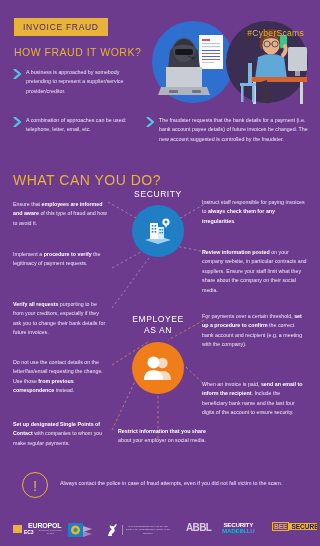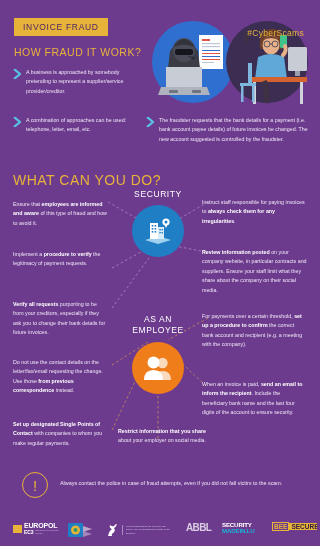--- a/index.html
+++ b/index.html
@@ -71,21 +71,21 @@
     position:absolute; left:60px; top:12px; width:250px;
     font-size:5.4px; color:#efe6f5;
   }
   .hashtag {
     position:absolute; right:13px; top:28px;
     color:#e8b339; font-size:8.5px; letter-spacing:.3px;
   }
 
   
   .footer { position:absolute; left:0; top:508px; width:317px; height:38px; }
-  .logo { position:absolute; top:14px; }
+  .logo { position:absolute; top:14px;text-align:center; }
   .lg-europol { left:13px; display:flex; align-items:center; gap:2px; }
   .lg-box { width:9px; height:8px; background:#e8b339; }
   .lg-europol-txt { font-size:7px; font-weight:700; letter-spacing:-.2px; color:#fff; line-height:1; }
   .lg-ec3 { font-size:5px; font-weight:700; color:#fff; letter-spacing:-.1px; }
   .lg-sub { font-size:2.4px; color:#cbb6d9; line-height:1.35; max-width:30px; }
 
   .lg-cssf { left:68px; }
   .lg-gov { left:105px; display:flex; align-items:center; gap:3px; }
   .lg-govtxt { font-size:2.3px; color:#d7c8e2; line-height:1.5; max-width:44px; }
 
@@ -234,22 +234,22 @@
 
   <div class="tip" style="left:13px; top:200px; width:95px;">Ensure that <b>employees are informed and aware</b> of this type of fraud and how to avoid it.</div>
   <div class="tip" style="left:13px; top:250px; width:95px;">Implement a <b>procedure to verify</b> the legitimacy of payment requests.</div>
   <div class="tip" style="left:13px; top:300px; width:95px;"><b>Verify all requests</b> purporting to be from your creditors, especially if they ask you to change their bank details for future invoices.</div>
 
   <div class="tip right" style="left:202px; top:198px; width:105px;">Instruct staff responsible for paying invoices to <b>always check them for any irregularities</b>.</div>
   <div class="tip right" style="left:202px; top:248px; width:105px;"><b>Review information posted</b> on your company website, in particular contracts and suppliers. Ensure your staff limit what they share about the company on their social media.</div>
 
   <div class="hub" style="left:122px; top:314px; width:72px;">
     <div class="hub-label">
+      <div>EMPLOYEE</div>
       <div>AS AN</div>
-      <div>EMPLOYEE</div>
     </div>
     <div class="hub-circle emp">
       <svg width="30" height="26" viewBox="0 0 30 26">
         <circle cx="19.5" cy="8" r="5.2" fill="#fbd9bd"></circle>
         <path d="M11 25 q0 -9 8.5 -9 q8.5 0 8.5 9 z" fill="#fbd9bd"></path>
         <circle cx="10.5" cy="7.5" r="6" fill="#ffffff"></circle>
         <path d="M1 25 q0 -10 9.5 -10 q9.5 0 9.5 10 z" fill="#ffffff"></path>
       </svg>
     </div>
   </div>

